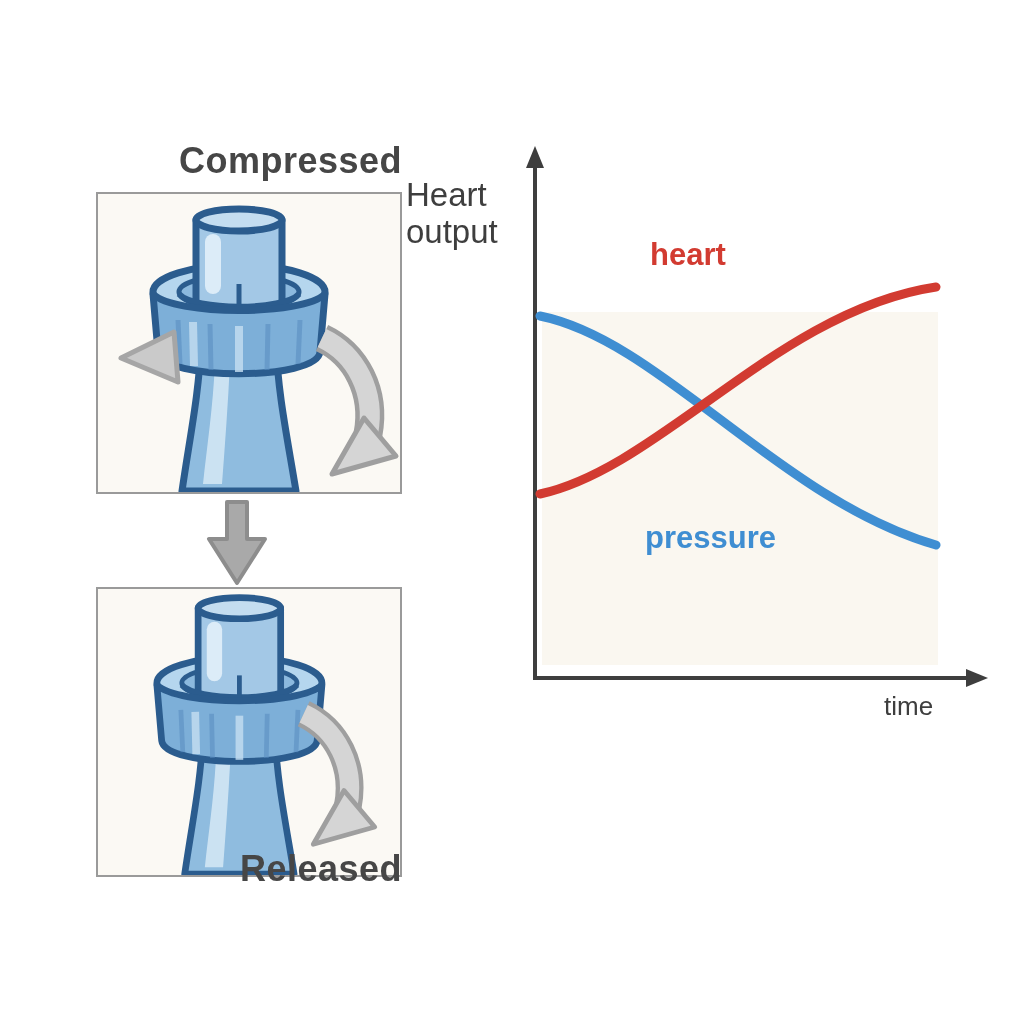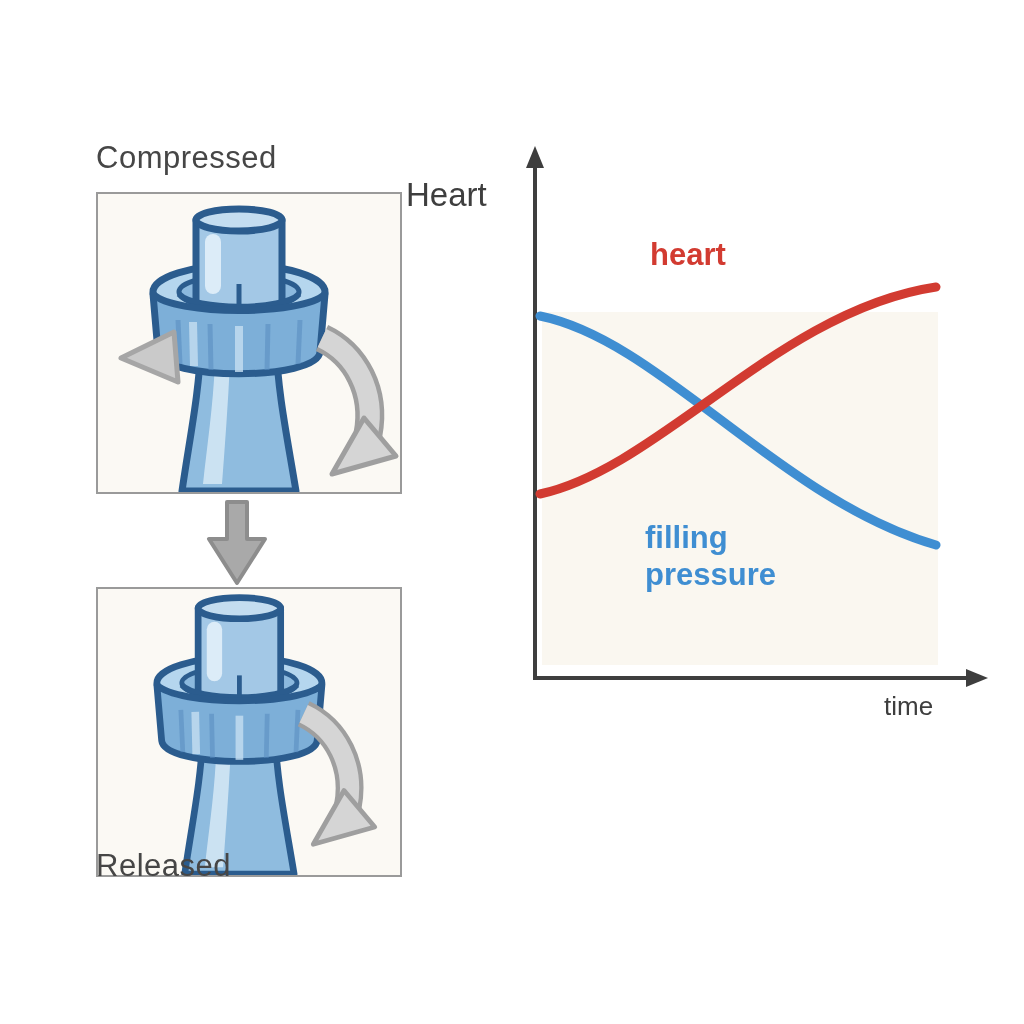--- a/index.html
+++ b/index.html
@@ -2,22 +2,22 @@
 <html><head>
 <meta charset="utf-8">
 <style>
   html,body{margin:0;padding:0;background:#ffffff;}
   body{width:1024px;height:1024px;position:relative;overflow:hidden;
        font-family:"Liberation Sans","DejaVu Sans",sans-serif;color:#3e3e3e;}
   .panel{position:absolute;left:96px;width:306px;border:2px solid #9a9a9a;
          background:#fbf9f4;box-sizing:border-box;}
   #panel-compressed{top:192px;height:302px;}
   #panel-released{top:587px;height:290px;}
-  .step-label{position:absolute;left:96px;width:306px;text-align:left;
-              font-weight:normal;font-size:31px;color:#464646;letter-spacing:.5px;}
+  .step-label{position:absolute;left:96px;width:306px;text-align:right;
+              font-weight:bold;font-size:36px;color:#464646;letter-spacing:.5px;}
   #label-compressed{top:140px;}
   #label-released{top:848px;}
   #between-arrow{position:absolute;left:205px;top:499px;}
   #chart{position:absolute;left:430px;top:140px;}
   .chart-label{position:absolute;text-align:left;line-height:37px;}
   #ylabel{left:406px;top:176px;width:124px;font-size:33px;color:#3e3e3e;}
   #series-label-red{left:650px;top:237px;width:200px;font-size:31px;font-weight:bold;line-height:36px;}
   #series-label-blue{left:645px;top:519px;width:205px;font-size:31px;font-weight:bold;}
   #xlabel{left:884px;top:688px;width:120px;font-size:26px;color:#3e3e3e;text-align:left;}
   .curve{fill:none;stroke-width:9;stroke-linecap:round;}
@@ -113,24 +113,24 @@
   <line x1="103" y1="538" x2="546" y2="538" stroke="#3e3e3e" stroke-width="4"></line>
   <polygon points="105,6 96,28 114,28" fill="#3e3e3e"></polygon>
   <polygon points="558,538 536,529 536,547" fill="#3e3e3e"></polygon>
 
   <path class="curve" d="M110,176 C230,200 350,360 506,405" stroke="#3f8ed2"></path>
   <path class="curve" d="M110,354 C230,328 350,170 506,147" stroke="#d23b31"></path>
 </svg>
 
 <div class="chart-label" id="ylabel">
   <div>Heart</div>
+  <div>output</div>
 </div>
 
 <div class="chart-label" id="series-label-red" style="color: rgb(210, 59, 49);">
   <div>heart</div>
 </div>
 
 <div class="chart-label" id="series-label-blue" style="color: rgb(63, 142, 210);">
-  <div>filling</div>
   <div>pressure</div>
 </div>
 
 <div class="chart-label" id="xlabel">time</div>
 
 </body></html>

